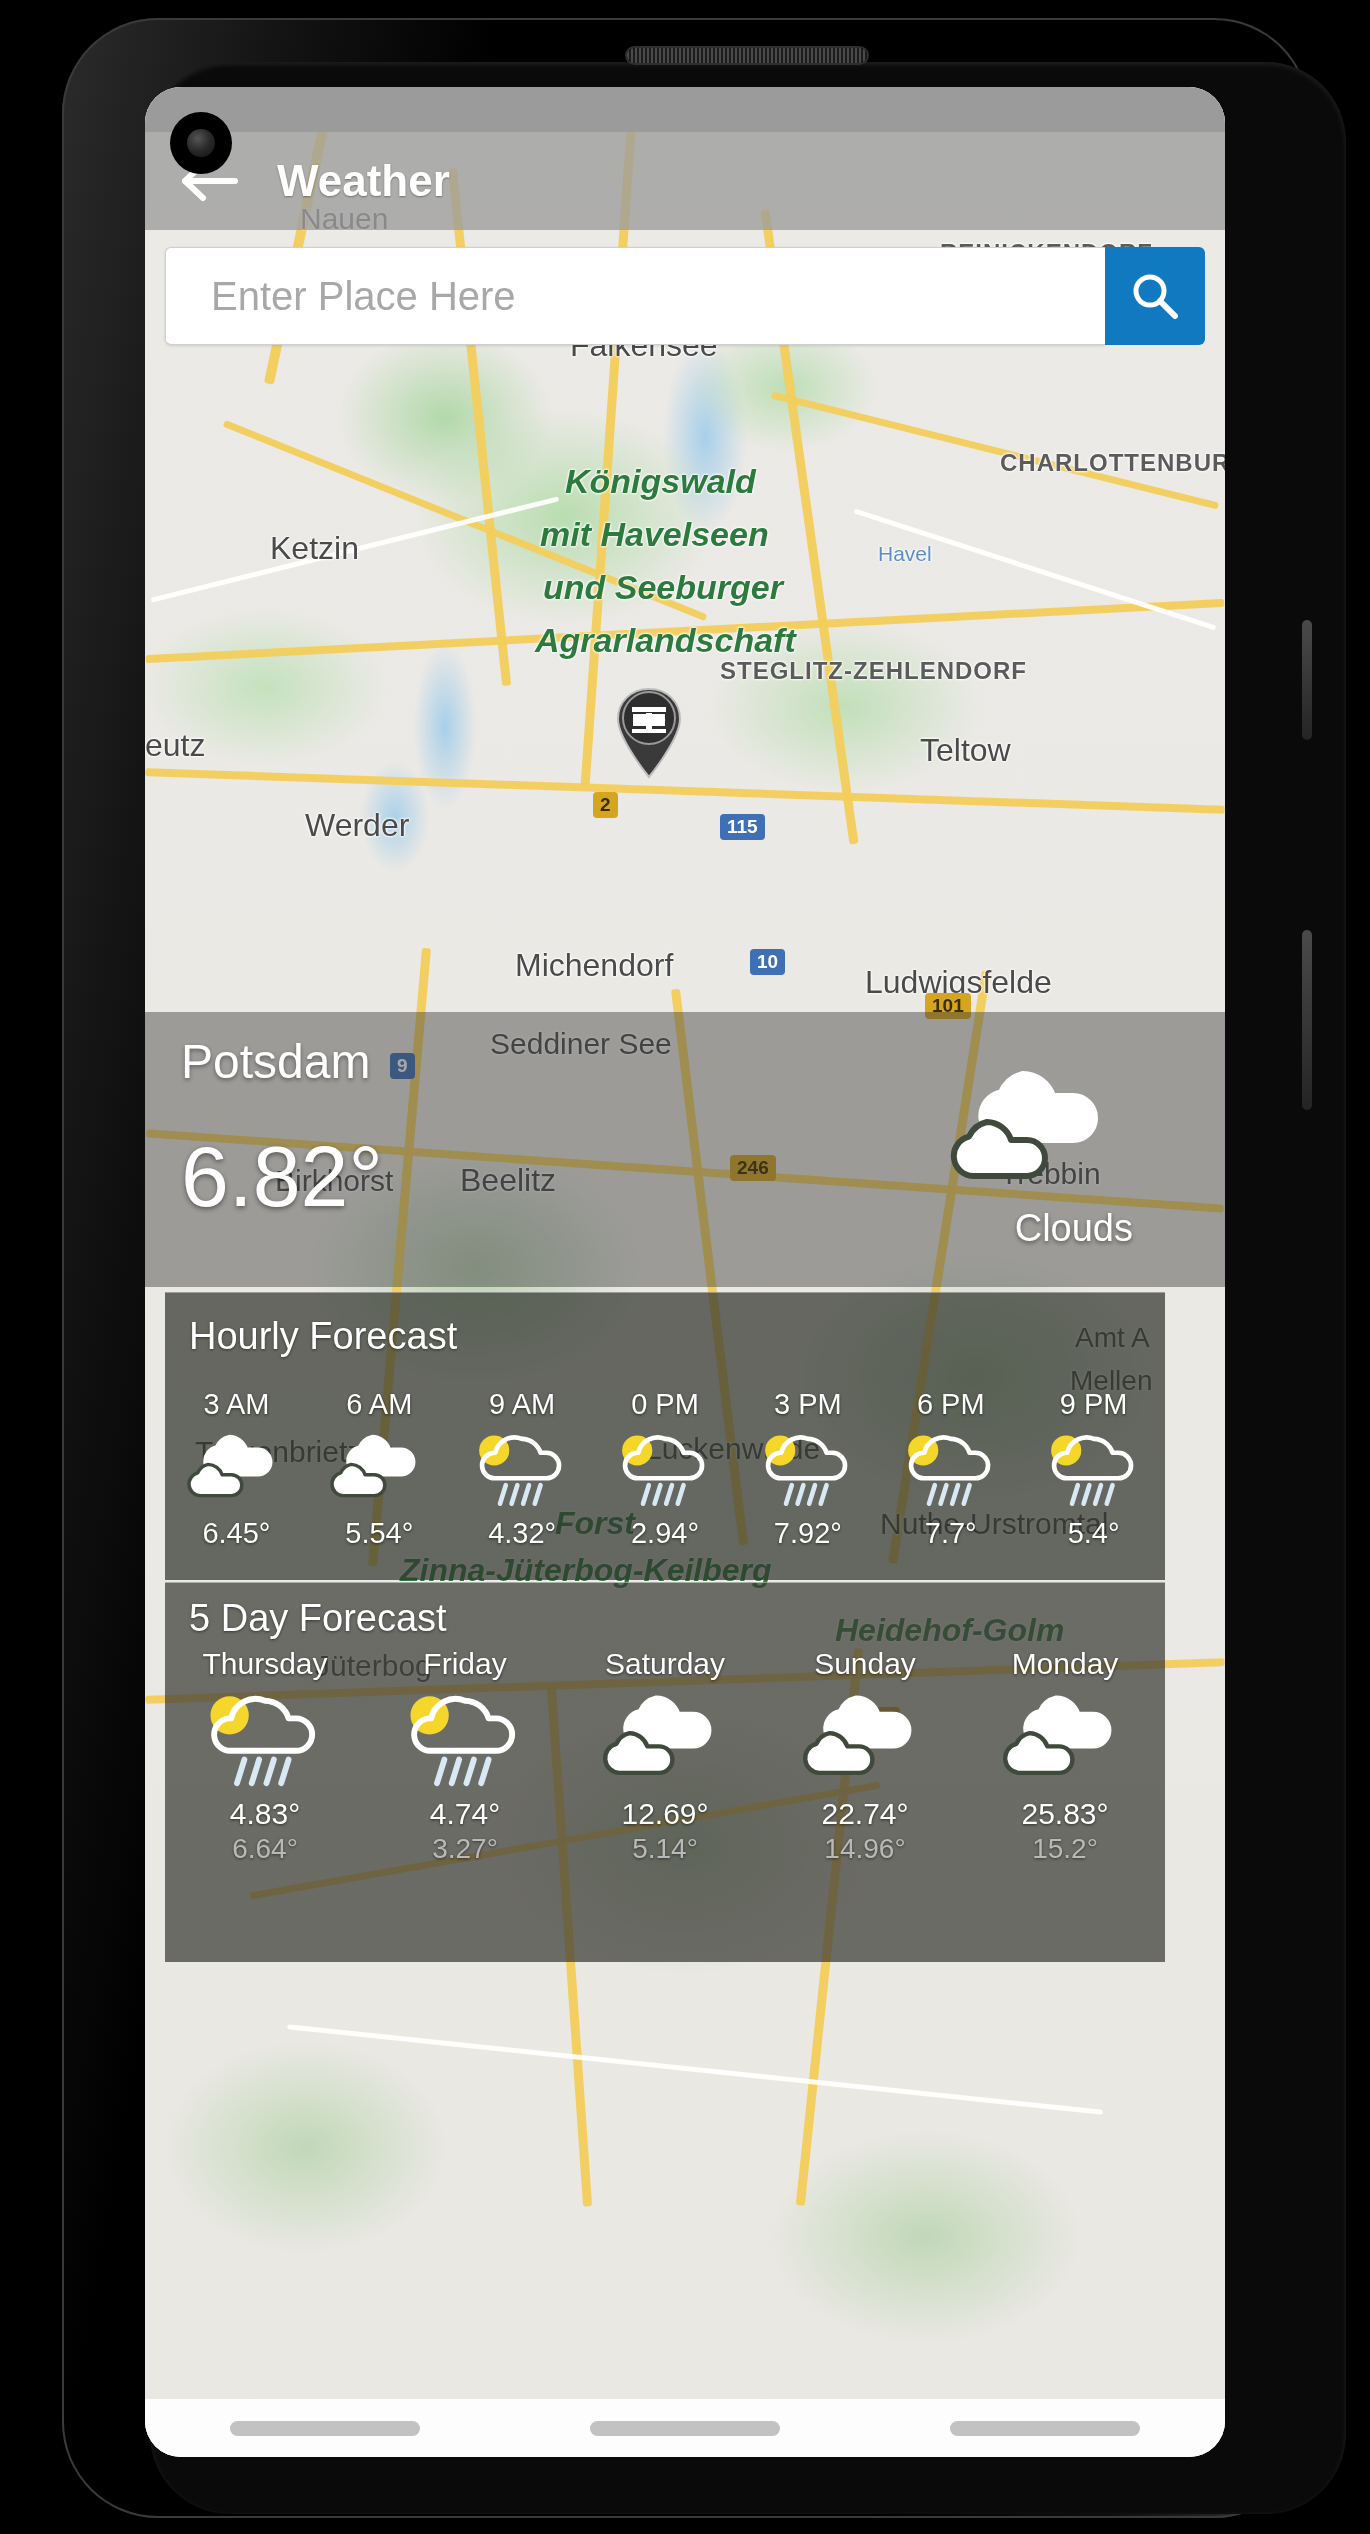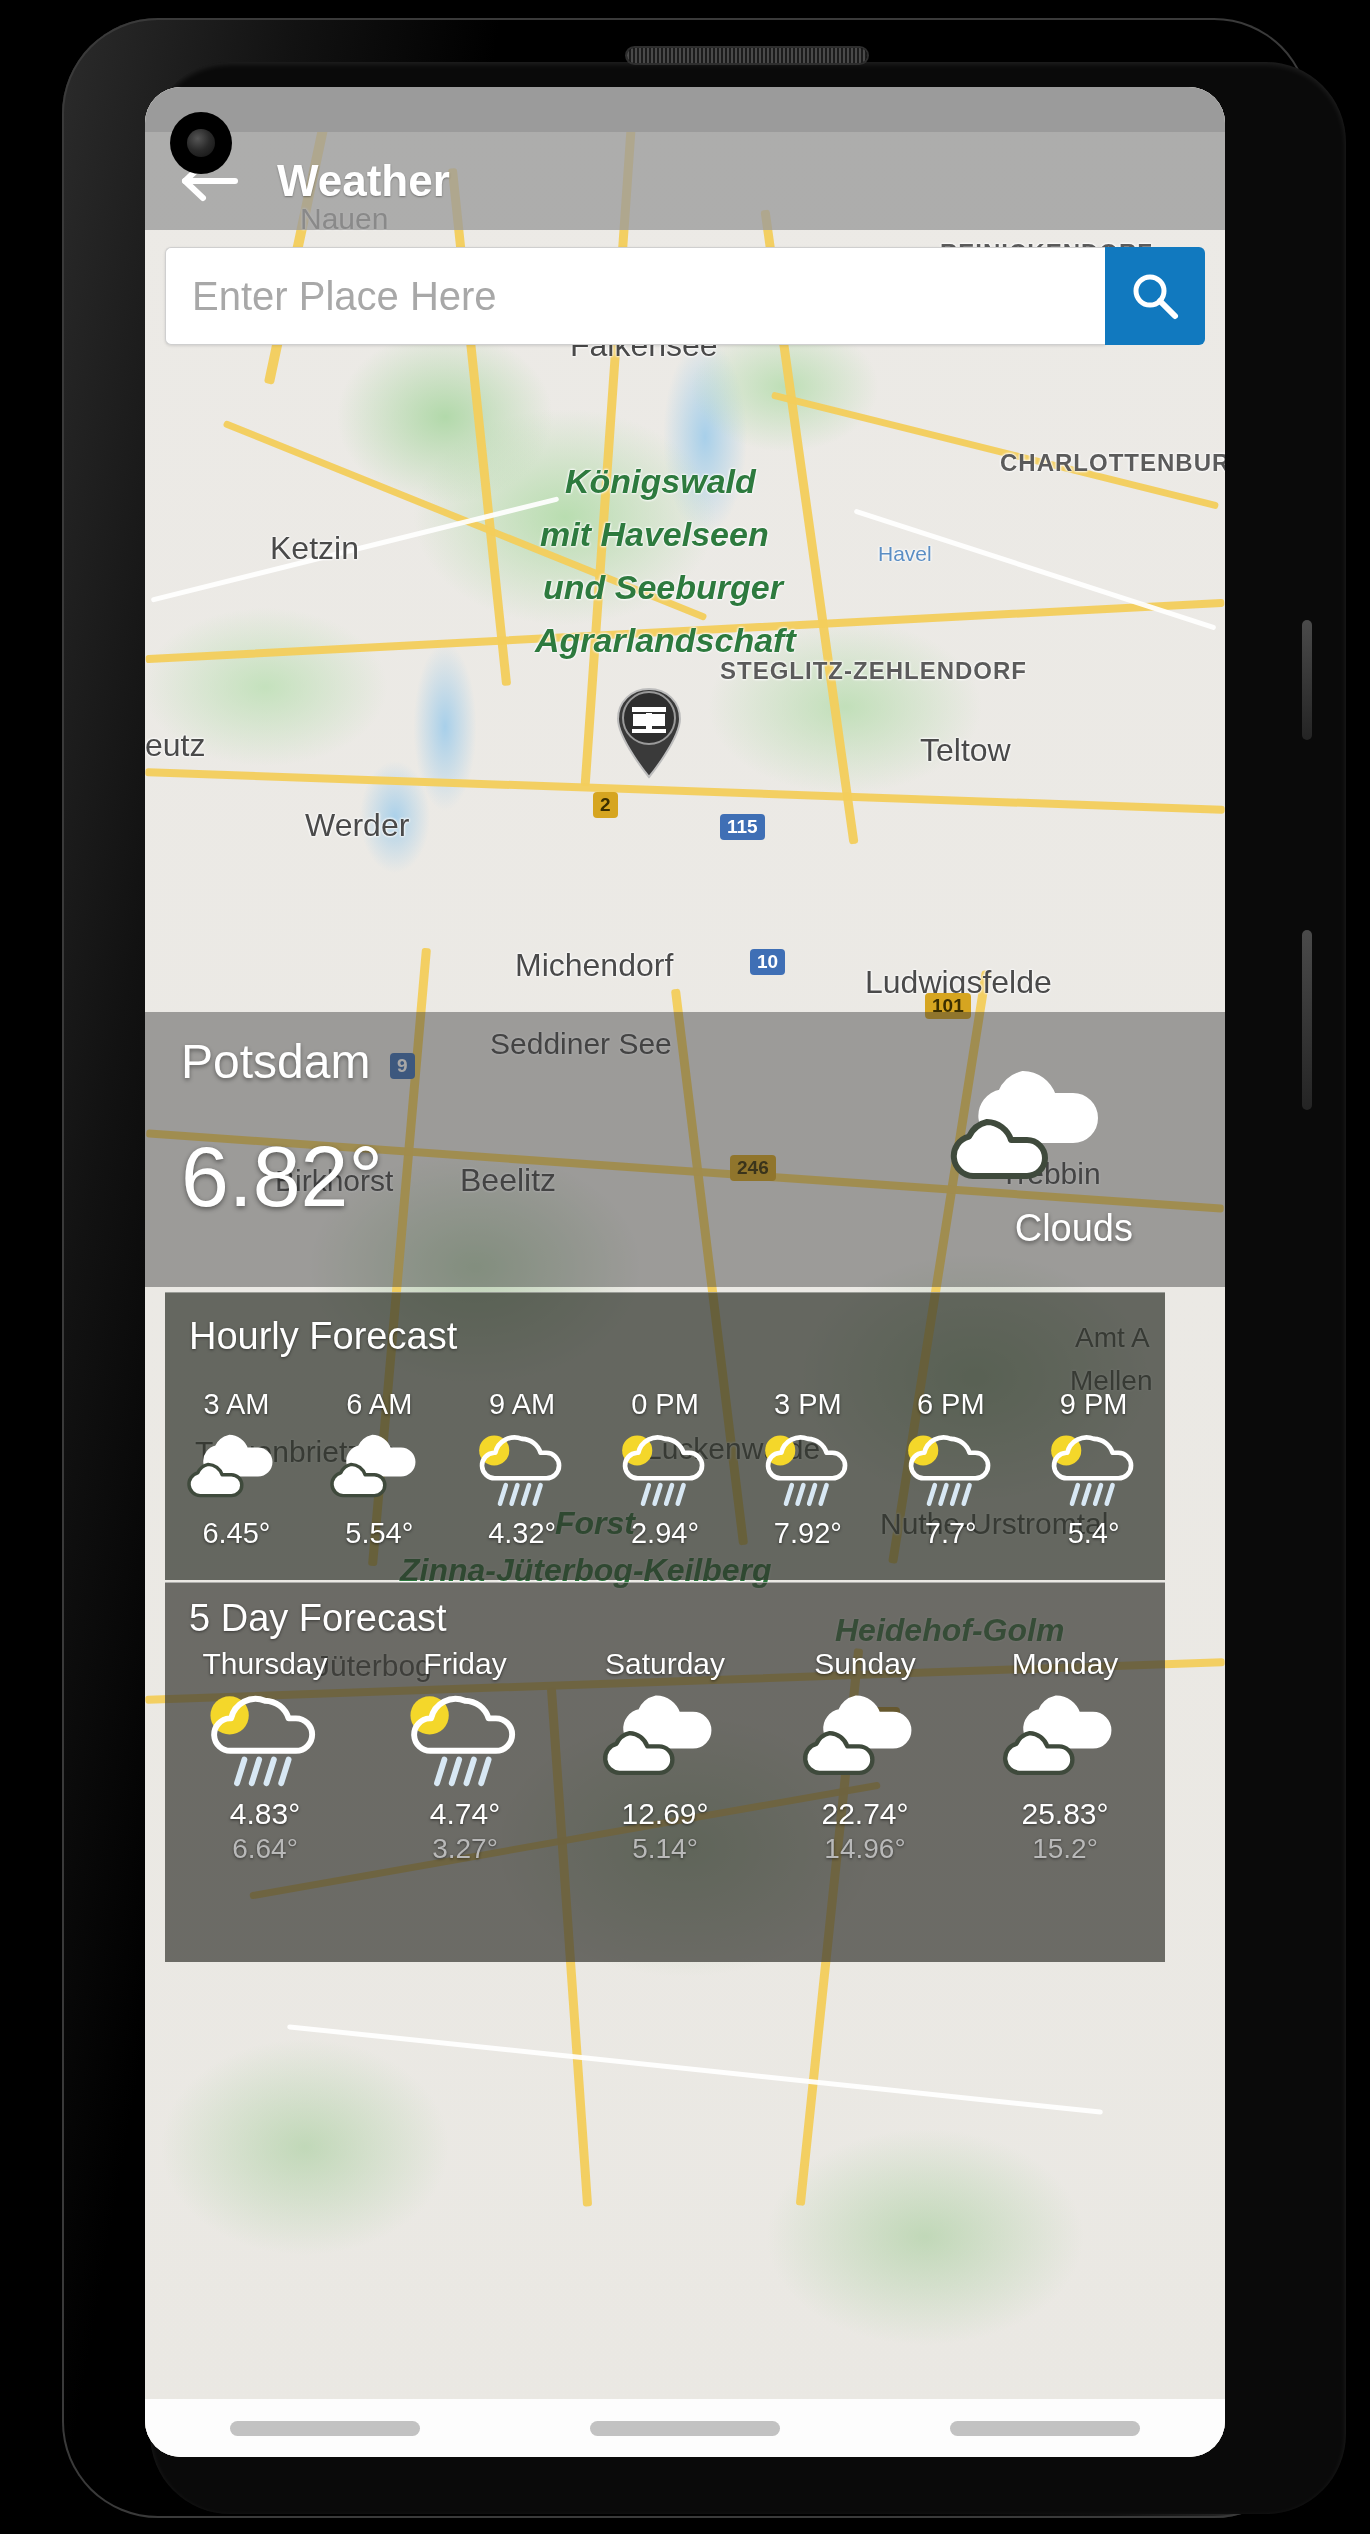--- a/index.html
+++ b/index.html
@@ -142,21 +142,21 @@
   #search-row {
     position: absolute; left: 20px; top: 160px;
     width: 1040px; height: 98px;
     display: flex; z-index: 28;
   }
   #search-input {
     flex: 1; height: 98px;
     background: #fff; border: 1px solid #cfcfcf; border-right: none;
     border-radius: 6px 0 0 6px;
     font-size: 40px; color: #303030;
-    padding: 0 26px;
+    padding: 0 45px;
     font-family: "Liberation Sans", sans-serif;
     outline: none;
     box-shadow: 0 1px 3px rgba(0,0,0,.12);
   }
   #search-input::placeholder { color: #a8a8a8; }
   #search-button {
     width: 100px; height: 98px;
     background: #1179bf;
     border: none; border-radius: 0 6px 6px 0;
     display: flex; align-items: center; justify-content: center;

